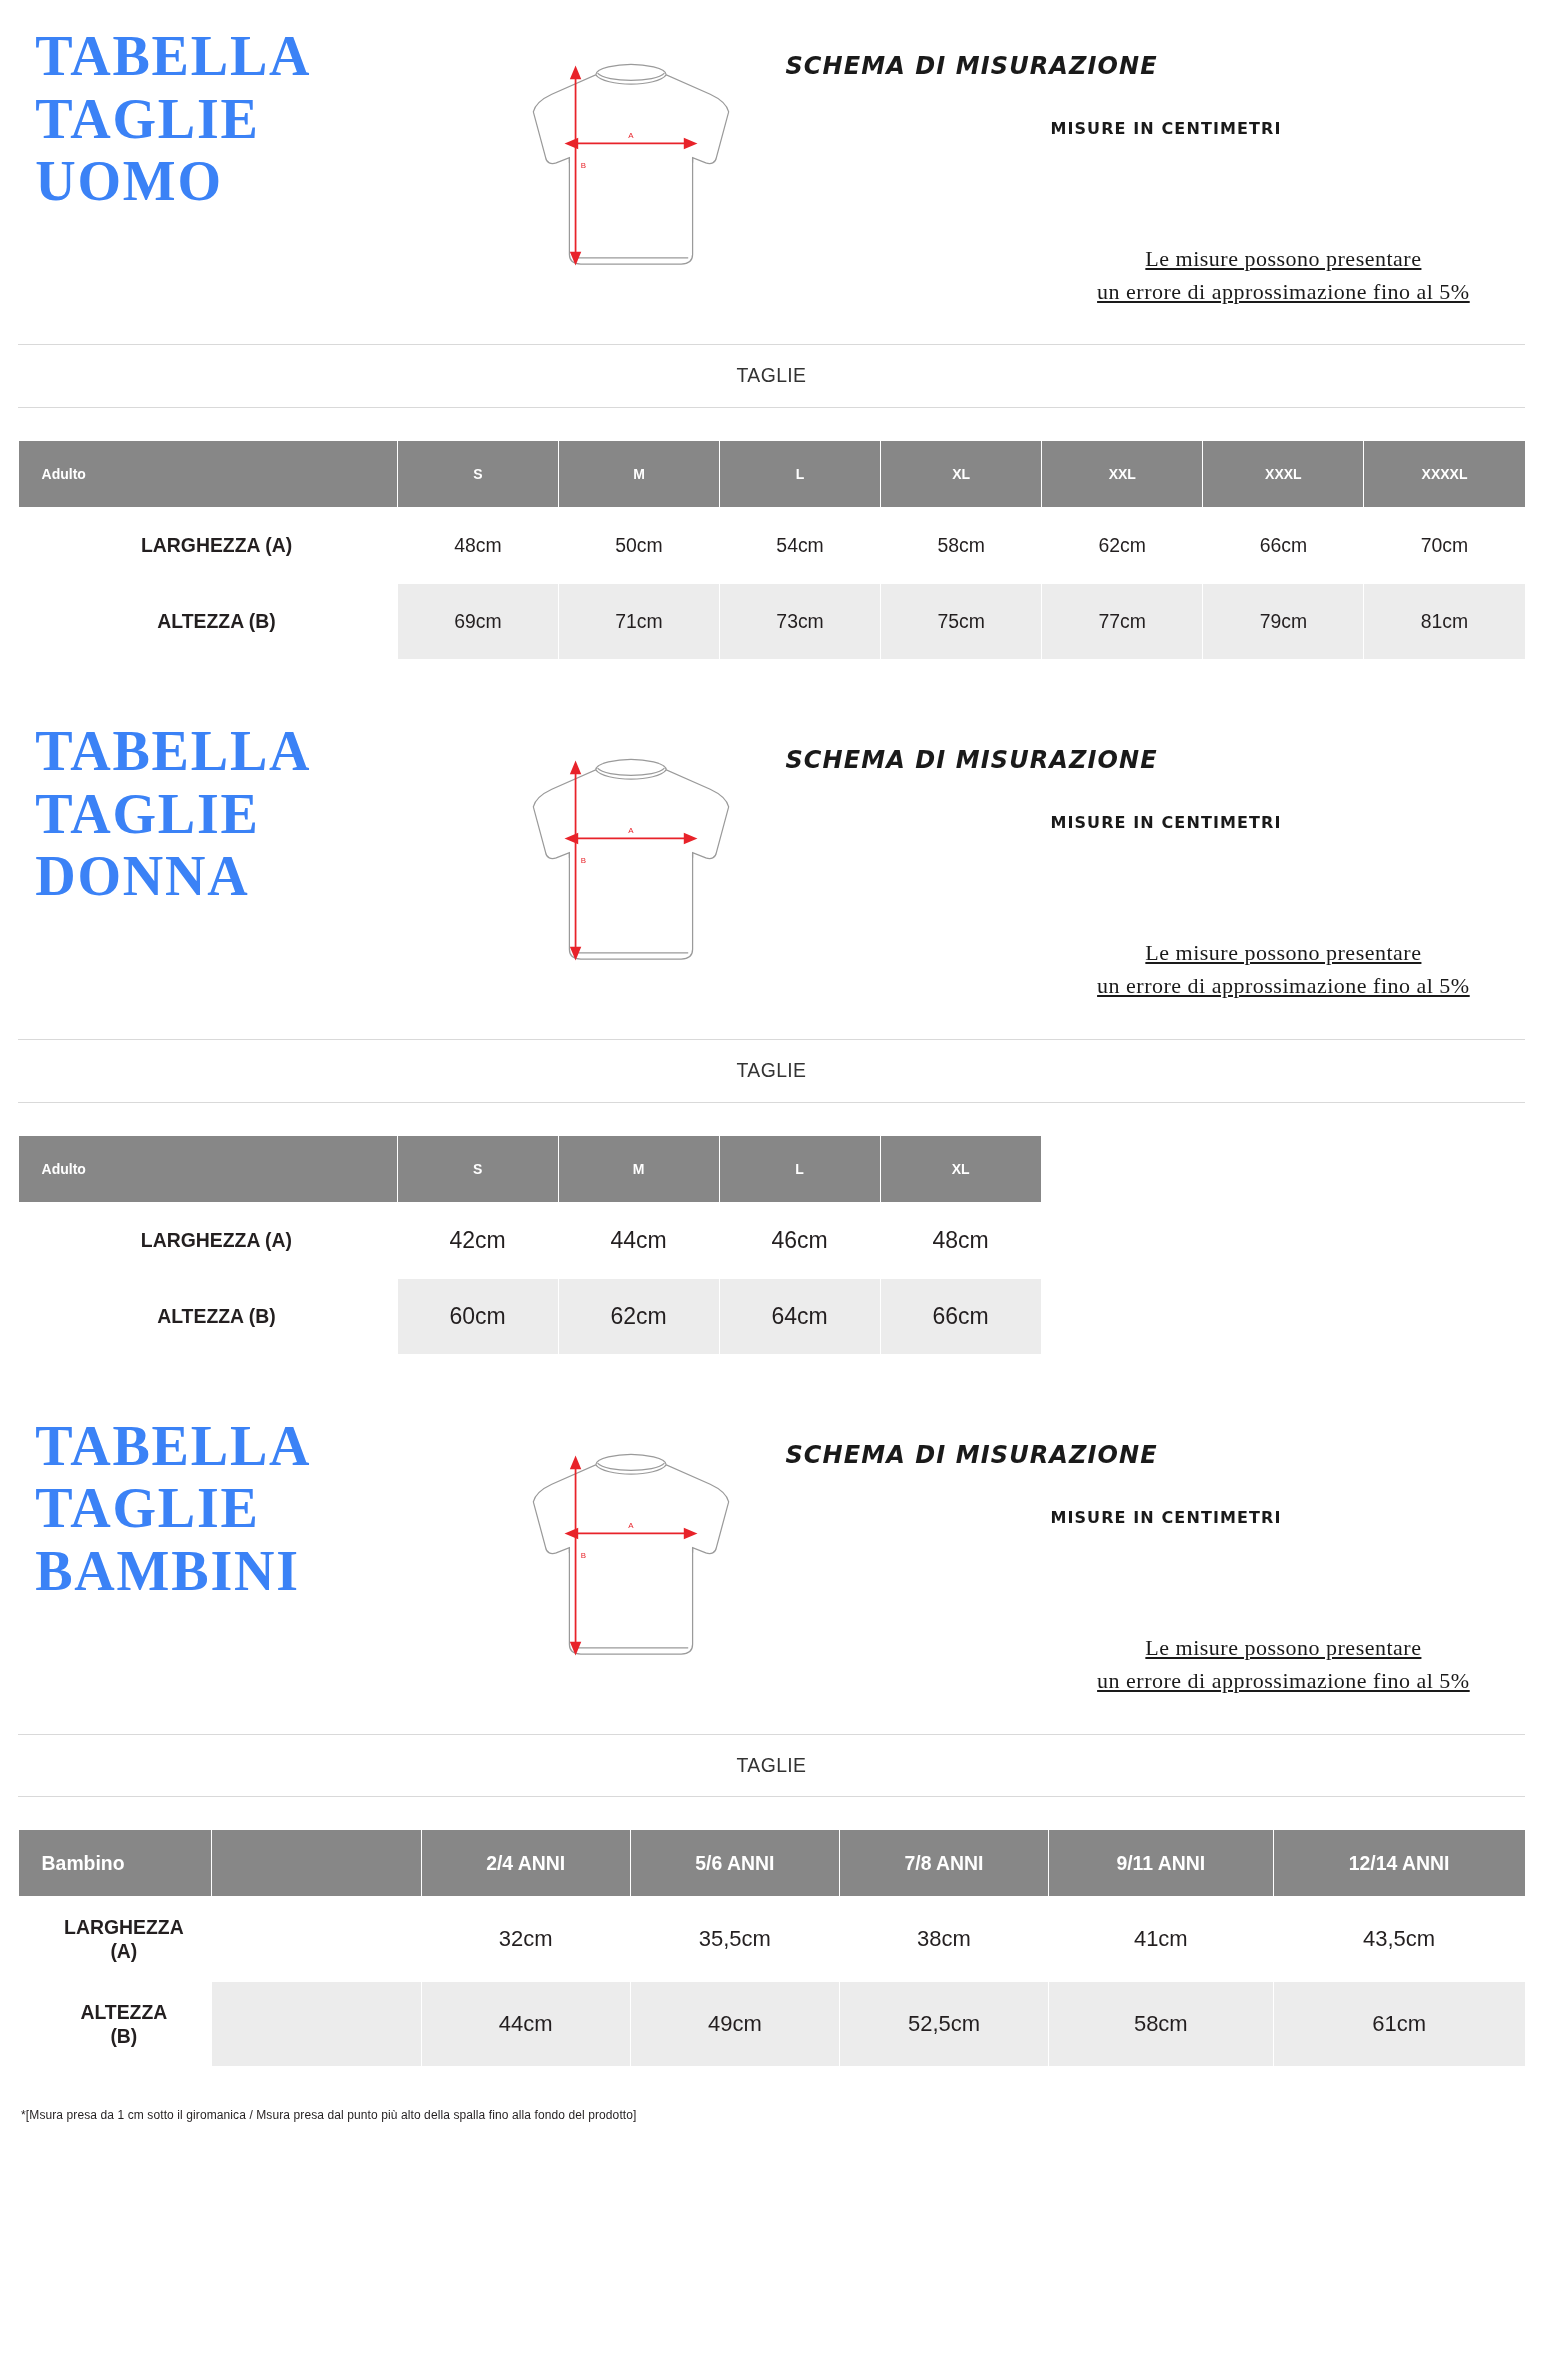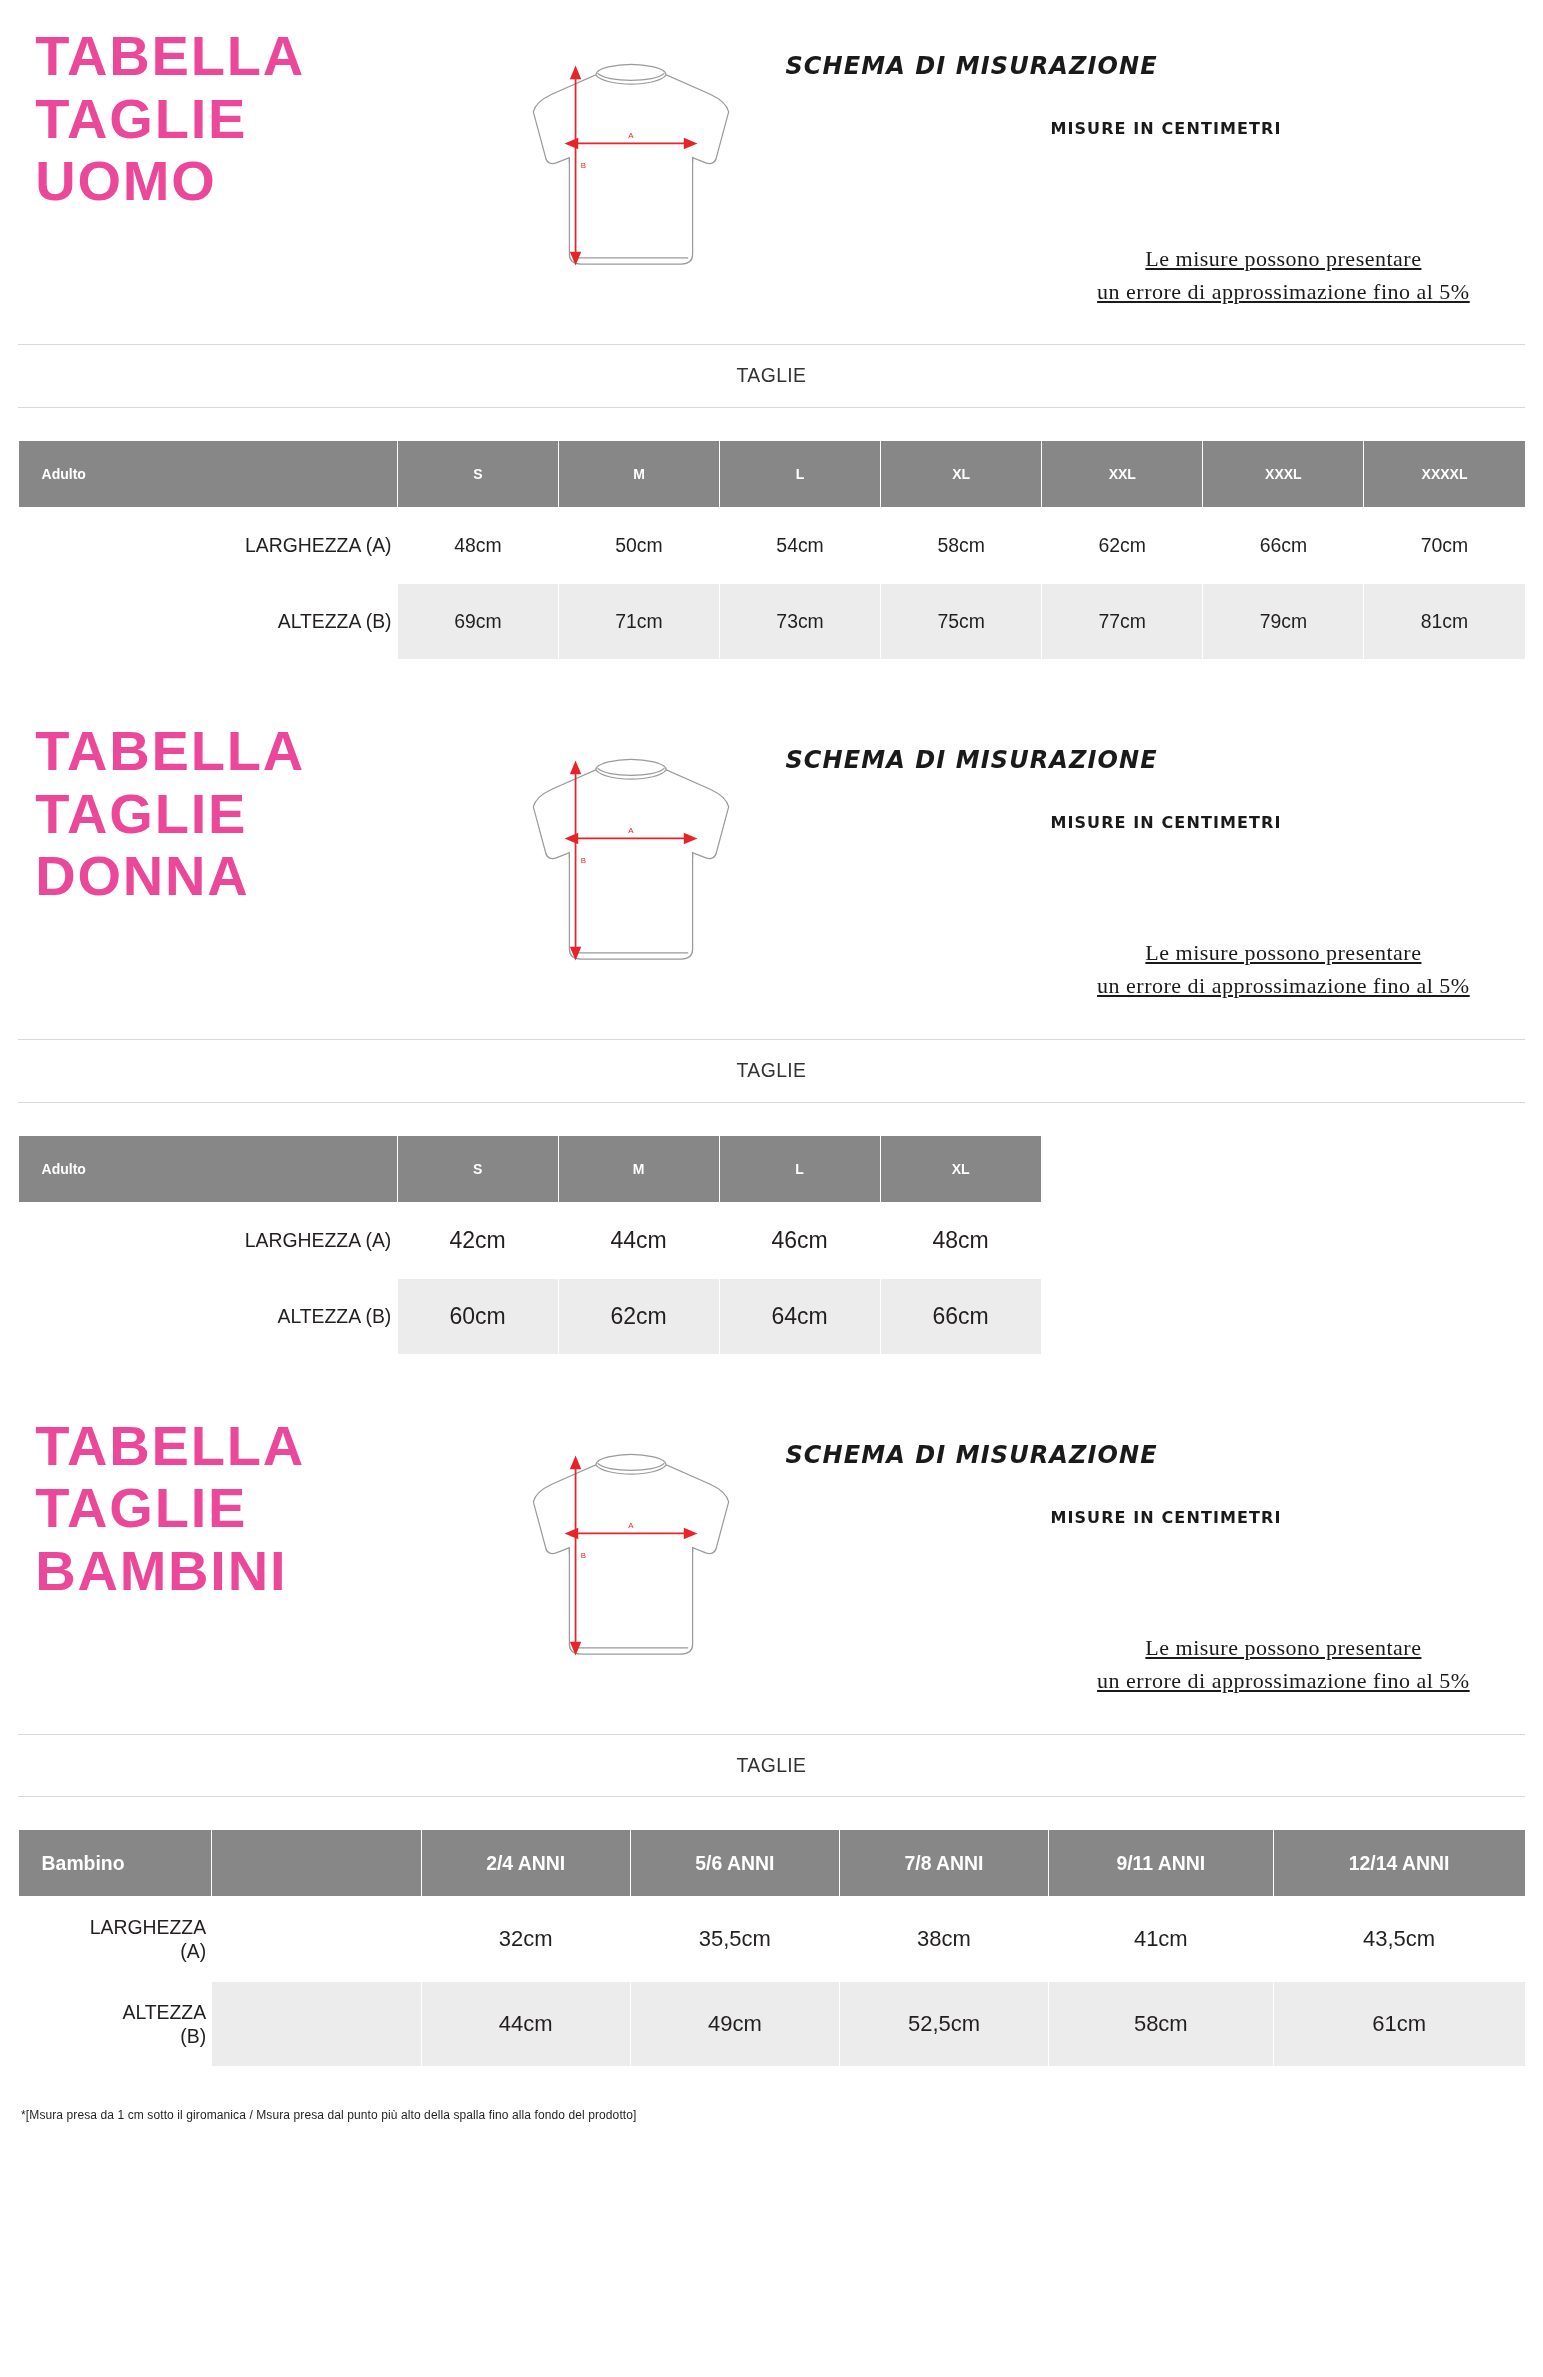--- a/index.html
+++ b/index.html
@@ -30,26 +30,26 @@
     min-height: 344px;
     box-sizing: border-box;
   }
   .title-col {
     width: 494px;
     flex: 0 0 494px;
     padding-left: 17.6px;
     box-sizing: border-box;
   }
   .big-title {
-    font-family: Liberation Sans, sans-serif;
+    font-family: Liberation Serif, serif;
     font-weight: bold;
     font-size: 58px;
     line-height: 1.12;
     letter-spacing: 1.8px;
-    color: #ec4899;
+    color: #3b82f6;
     text-transform: lowercase;
   }
   .big-title span { display: block; }
   .big-title .l1, .big-title .l2, .big-title .l3 { text-transform: uppercase; }
   .big-title .l1 { font-size: 56px; }
   .big-title .l2 { font-size: 56px; }
   .big-title .l3 { font-size: 56px; }
 
   .diagram-col {
     width: 265px;
@@ -142,24 +142,25 @@
     height: 67px;
   }
   thead th.rowhead {
     text-align: left;
     padding-left: 23px;
   }
   thead th.blank {
     background: #878787;
   }
   tbody td.rowhead {
-    text-align: right;
+    text-align: center;
     padding-left: 23px;
     background: #ffffff;
     font-size: 19.4px;
+    font-weight: bold;
   }
   tbody tr.alt td { background: #ececec; }
   tbody tr.plain td { background: #ffffff; }
   tbody td.rowhead.alt-head { background: #ffffff; }
 
   .kids td, .kids th { font-size: 22px; }
   .kids thead th { font-size: 19.4px; margin-top: 44px; }
   .kids td.rowhead { font-size: 19.4px; line-height: 1.25; }
   .kids td { height: 85px; }
 

